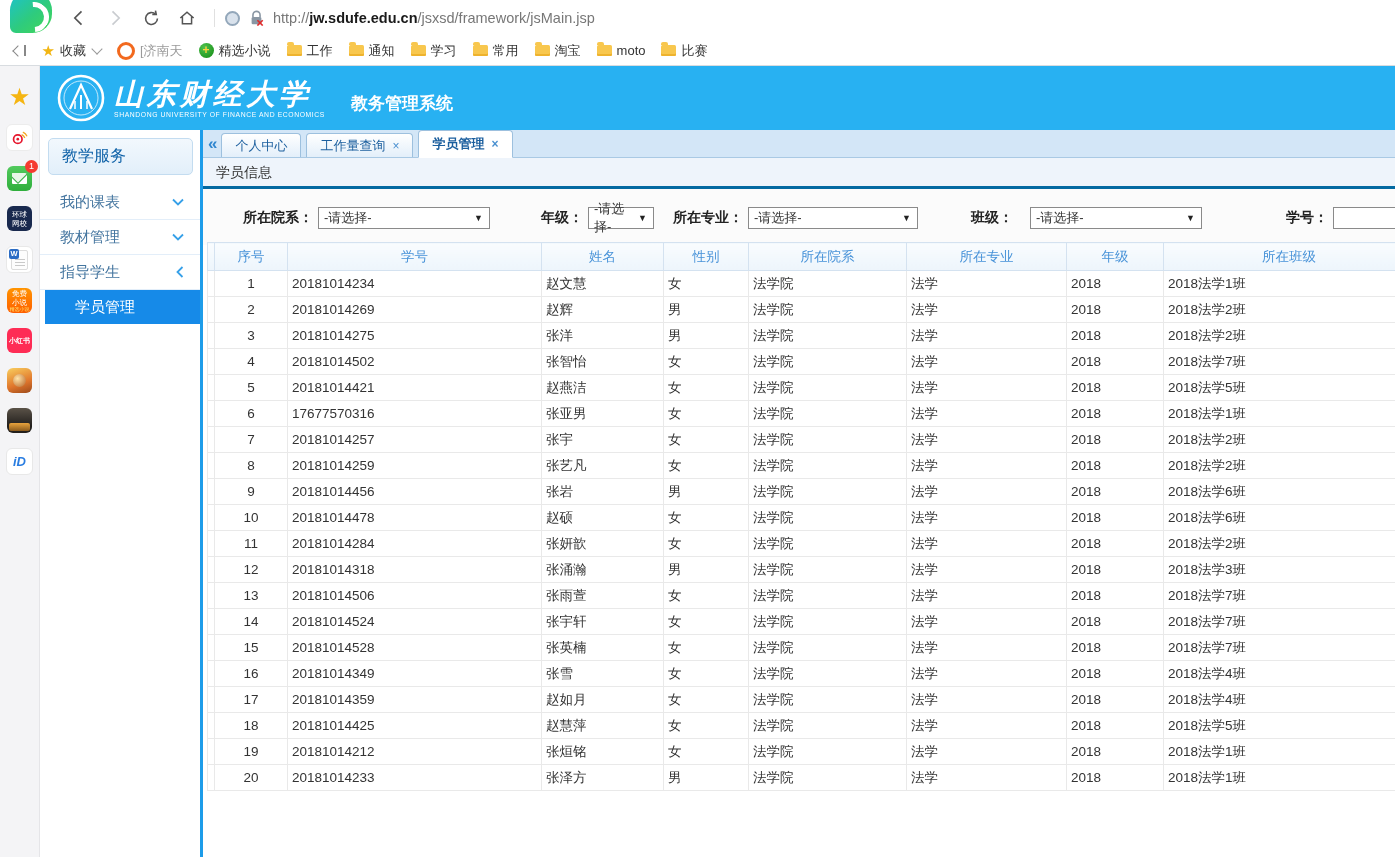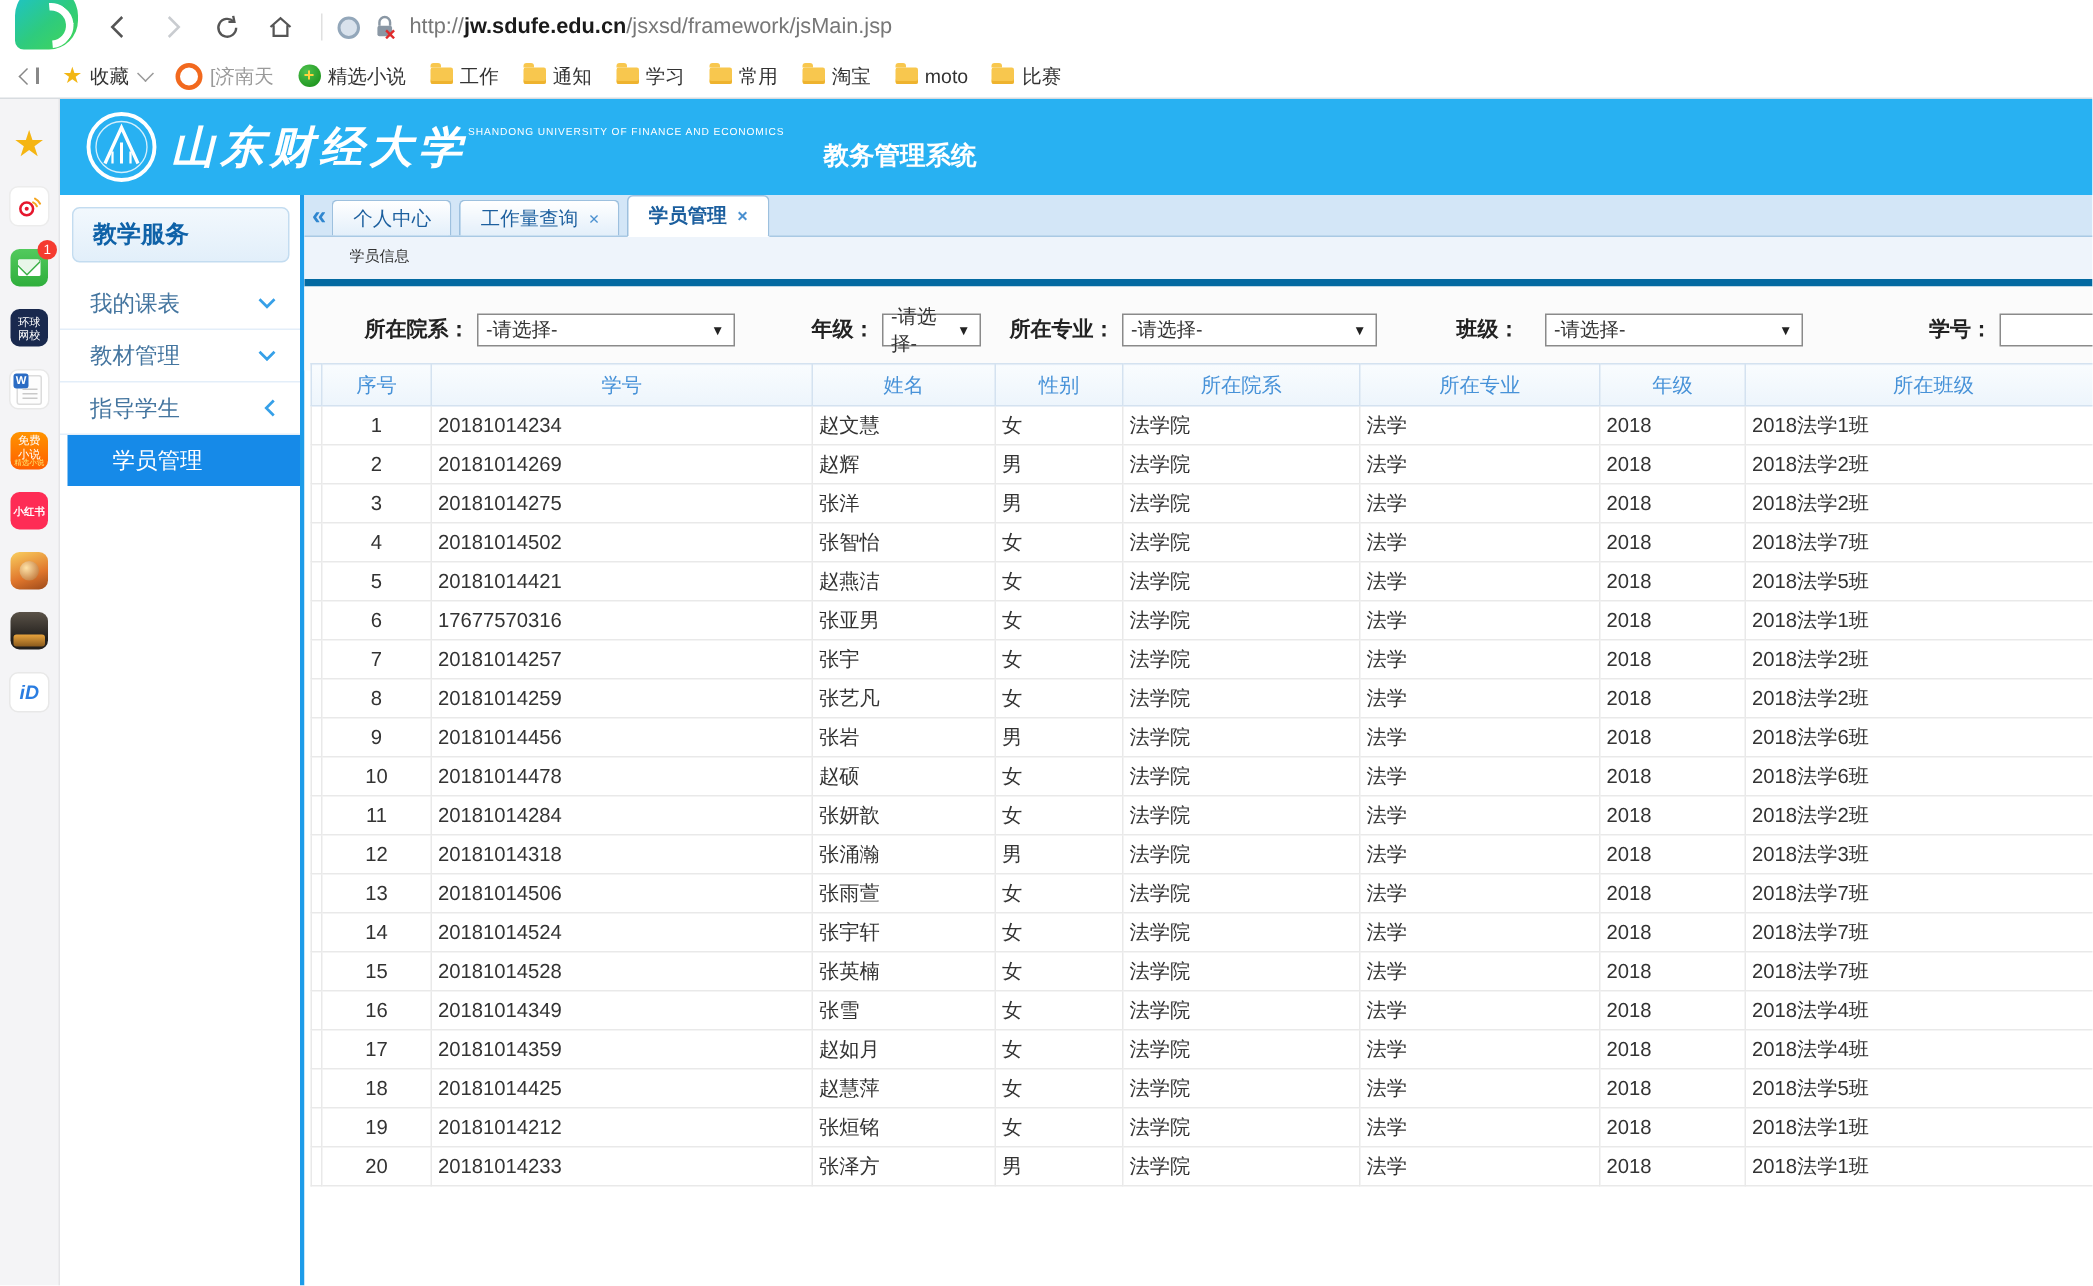--- a/index.html
+++ b/index.html
@@ -55,46 +55,46 @@
   .ai-novel small{font-size:5px;color:#ffe66e;line-height:5px;display:block;}
   .ai-xhs{background:#fe2c55;color:#fff;font-size:7px;font-weight:bold;}
   .ai-game1{background:linear-gradient(160deg,#f9cf5f,#e0762c 60%,#9c4a1b);}
   .ai-game1:after{content:"";width:13px;height:13px;border-radius:50%;background:radial-gradient(circle at 35% 35%,#ffe3a8,#b56326);}
   .ai-game2{background:linear-gradient(#5a5248,#23201d 70%);overflow:hidden;}
   .ai-game2:after{content:"";position:absolute;bottom:2px;left:2px;right:2px;height:8px;background:linear-gradient(#e8a33d,#8a5a1c);border-radius:2px;}
   .ai-pp{background:#fff;border:1px solid #e8e8e8;color:#2a7de1;font-weight:bold;font-size:13px;font-style:italic;}
   
   .app-header{position:absolute;left:40px;top:66px;right:0;height:64px;background:#28b1f2;display:flex;align-items:center;color:#fff;}
   .ulogo{margin-left:16px;flex:0 0 auto;}
-  .brand{margin-left:8px;display:flex;flex-direction:row;justify-content:center;}
+  .brand{margin-left:8px;display:flex;flex-direction:column;justify-content:center;}
   .brand-cn{font-family:"DejaVu Serif",serif;font-style:italic;font-weight:bold;font-size:29px;line-height:30px;letter-spacing:4px;}
   .brand-en{font-size:6.8px;letter-spacing:0.6px;margin-top:2px;}
   .sys-title{font-size:17px;font-weight:bold;margin-left:26px;margin-top:10px;}
   
   .menu-panel{position:absolute;left:40px;top:130px;width:160px;bottom:0;background:#fff;}
   .v-divider{position:absolute;left:200px;top:130px;width:3px;bottom:0;background:#1d9ce9;}
   .menu-group{margin:8px 7px 10px 8px;height:37px;background:linear-gradient(#f2f8fd,#e2effa);
               border:1px solid #c3dcf0;border-radius:5px;display:flex;align-items:center;padding-left:13px;
-              font-size:16px;font-weight:bold;color:#0f62a8;box-sizing:border-box;}
+              font-size:16px;font-weight:normal;color:#0f62a8;box-sizing:border-box;}
   .menu-item{height:34px;border-bottom:1px solid #e3eef9;display:flex;align-items:center;
              padding:0 16px 0 20px;font-size:15px;color:#44759f;cursor:pointer;}
   .menu-item svg{margin-left:auto;}
   .submenu-item{margin-left:5px;height:34px;background:#168ae8;color:#fff;display:flex;align-items:center;
                 padding-left:30px;font-size:15px;cursor:pointer;}
   
   .content{position:absolute;left:203px;top:130px;right:0;bottom:0;background:#fff;}
   .tabstrip{height:27px;background:#d3e6f7;border-bottom:1px solid #a9c9e4;display:flex;align-items:flex-end;padding-left:3px;}
   .tab-collapse{color:#2f86cf;font-size:17px;font-weight:bold;align-self:center;margin:0 4px 0 2px;cursor:pointer;}
   .tab{height:23px;margin-right:5px;border:1px solid #9dc0de;border-bottom:none;border-radius:4px 4px 0 0;
        background:linear-gradient(#ffffff,#e3effa);padding:0 13px;font-size:13px;color:#1c5f9e;
        display:flex;align-items:center;gap:7px;cursor:pointer;}
   .tab .x{color:#4a90d0;font-size:12px;line-height:1;}
   .tab.active{background:#fff;font-weight:bold;height:26px;margin-bottom:-1px;border-bottom:1px solid #fff;}
-  .panel-bar{height:28px;background:#eef4fb;border-bottom:5px solid #0369a1;line-height:28px;
-             padding-left:30px;font-size:10px;color:#333;}
+  .panel-bar{height:28px;background:#eef4fb;border-bottom:3px solid #0369a1;line-height:28px;
+             padding-left:13px;font-size:14px;color:#333;}
   .filter-bar{position:relative;height:56px;background:#fbfbfb;font-size:14px;color:#222;}
   .fgroup{position:absolute;top:17px;height:24px;display:flex;align-items:center;}
   .fgroup label{font-weight:bold;margin-right:5px;white-space:nowrap;}
   .fselect{height:22px;border:1px solid #8a8a8a;background:#fff;display:flex;align-items:center;
            font-size:13px;color:#333;padding-left:5px;box-sizing:border-box;cursor:pointer;}
   .fselect .arr{margin-left:auto;margin-right:6px;font-size:9px;color:#222;}
   .finput{height:22px;border:1px solid #8a8a8a;background:#fff;box-sizing:border-box;font-size:13px;padding:0 4px;
           font-family:"Liberation Sans",sans-serif;}
   .g1{left:40px;}  .g1 .fselect{width:172px;}
   .g2{left:338px;} .g2 .fselect{width:66px;}

